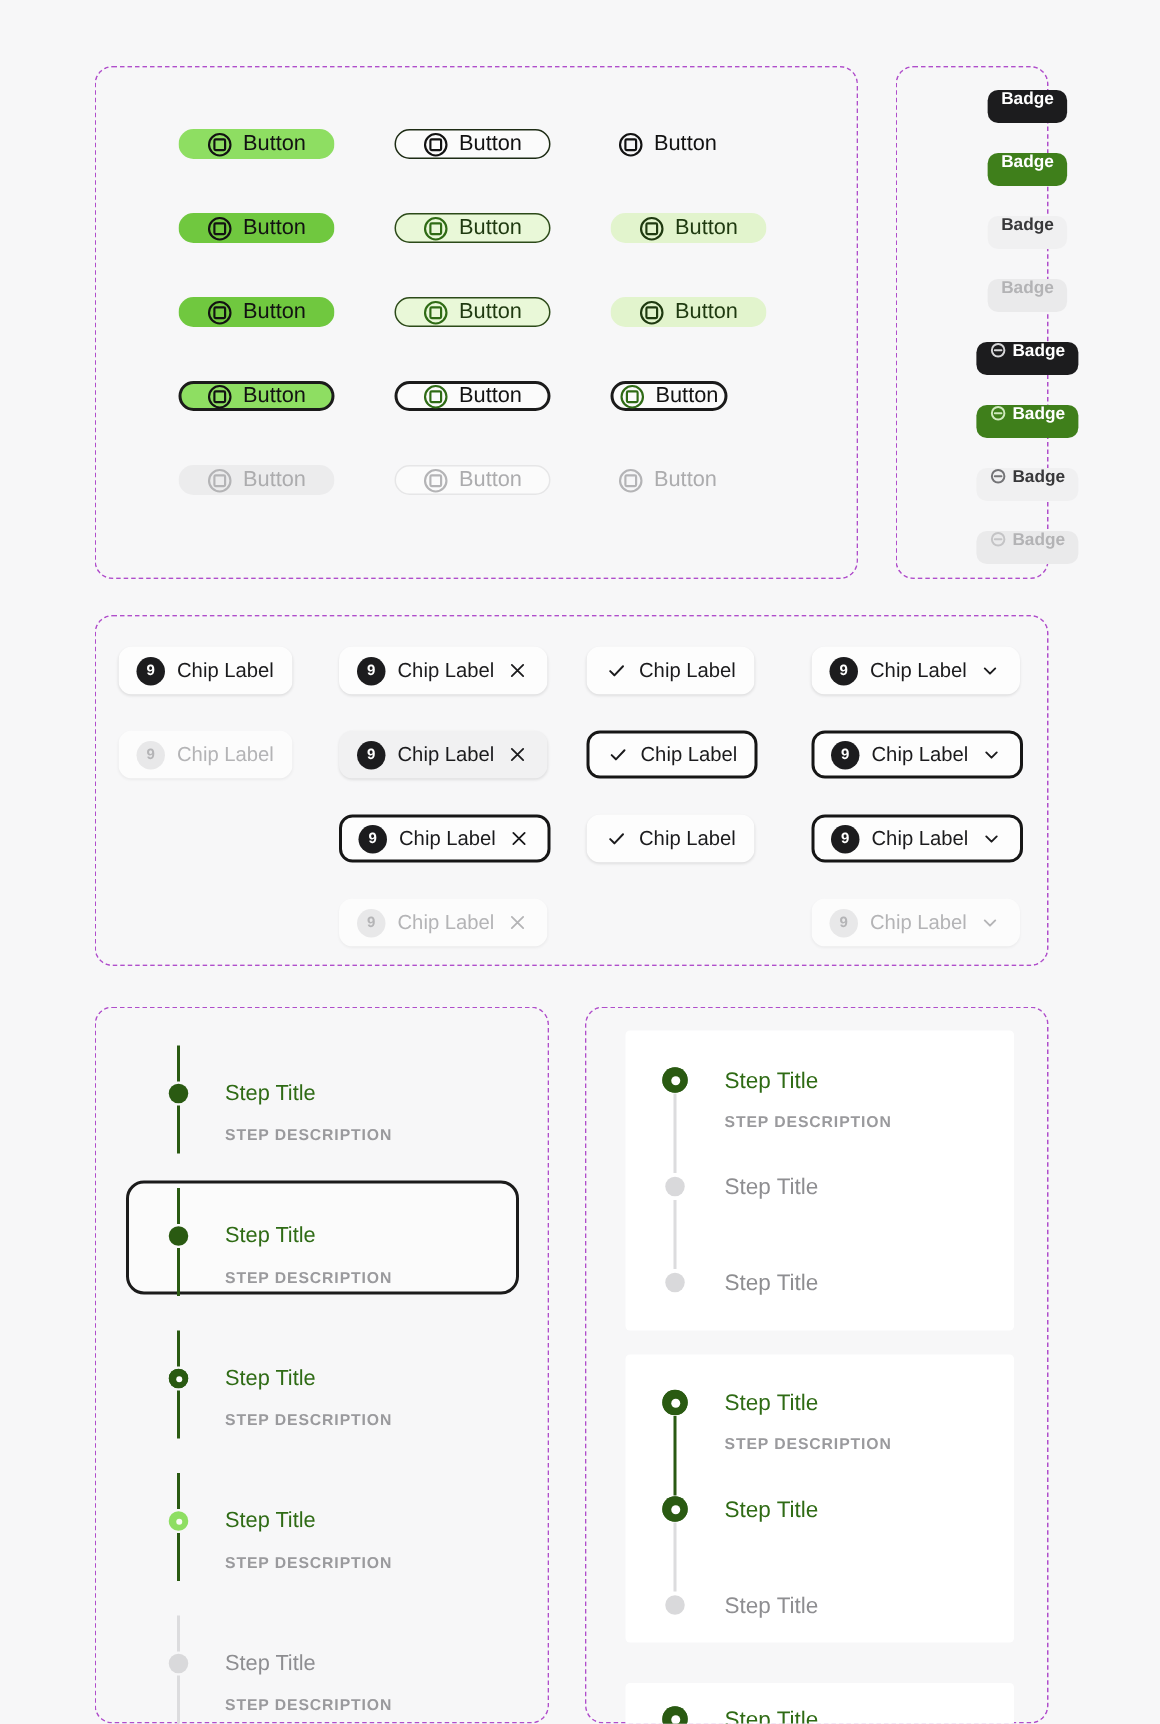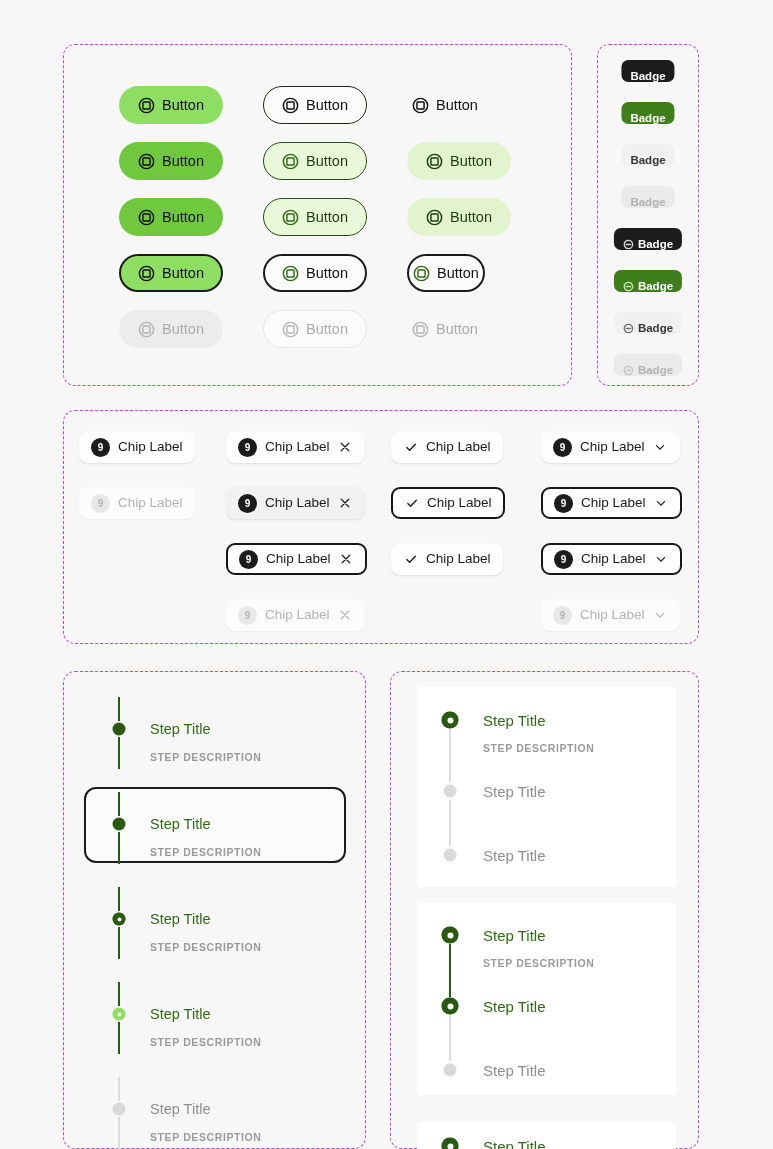--- a/index.html
+++ b/index.html
@@ -20,21 +20,21 @@
   }
 
   
   #buttons-panel { left: 63px; top: 44px; width: 509px; height: 342px; }
   .btn {
     position: absolute;
     display: inline-flex;
     align-items: center;
     justify-content: center;
     gap: 7px;
-    height: 38px;
+    height: 20px;
     border-radius: 19px;
     font-size: 14.5px;
     font-weight: 500;
     border: 1.5px solid transparent;
     background: transparent;
     white-space: nowrap;
     padding: 0 16px;
     cursor: pointer;
     font-family: "Liberation Sans", sans-serif;
   }
@@ -52,27 +52,28 @@
   .v-tonal       { background: #e2f4cd; color: #1f3a10; }
   .v-focus-ring  { border-color: #1b1b1b; border-width: 2.2px; }
   .v-disabled    { background: #ececed; color: #acacae; border-color: transparent; cursor: default; }
   .v-disabled-o  { background: #fbfbfb; color: #acacae; border-color: #e6e6e7; cursor: default; }
   .v-disabled-g  { background: transparent; color: #acacae; cursor: default; }
 
   
   #badges-panel { left: 597px; top: 44px; width: 102px; height: 342px; }
   .badge {
     position: absolute;
-    display: inline-flex; align-items: flex-end; justify-content: center;
+    display: inline-flex; align-items: flex-start; justify-content: center;
     gap: 4px;
     height: 22px; padding: 0 9px;
     border-radius: 7px;
     font-size: 11.5px; font-weight: 700;
     white-space: nowrap;
     font-family: "Liberation Sans", sans-serif;
+    margin-left: 37px;
   }
   .badge .bico { display: inline-flex; width: 11px; height: 11px; }
   .bg-dark  { background: #1c1c1e; color: #ffffff; }
   .bg-green { background: #3f7f1b; color: #ffffff; }
   .bg-soft  { background: #f0f0f1; color: #38383a; }
   .bg-dis   { background: #eaeaeb; color: #b3b3b5; }
 
   
   #chips-panel { left: 63px; top: 410px; width: 636px; height: 234px; }
   .chip {

